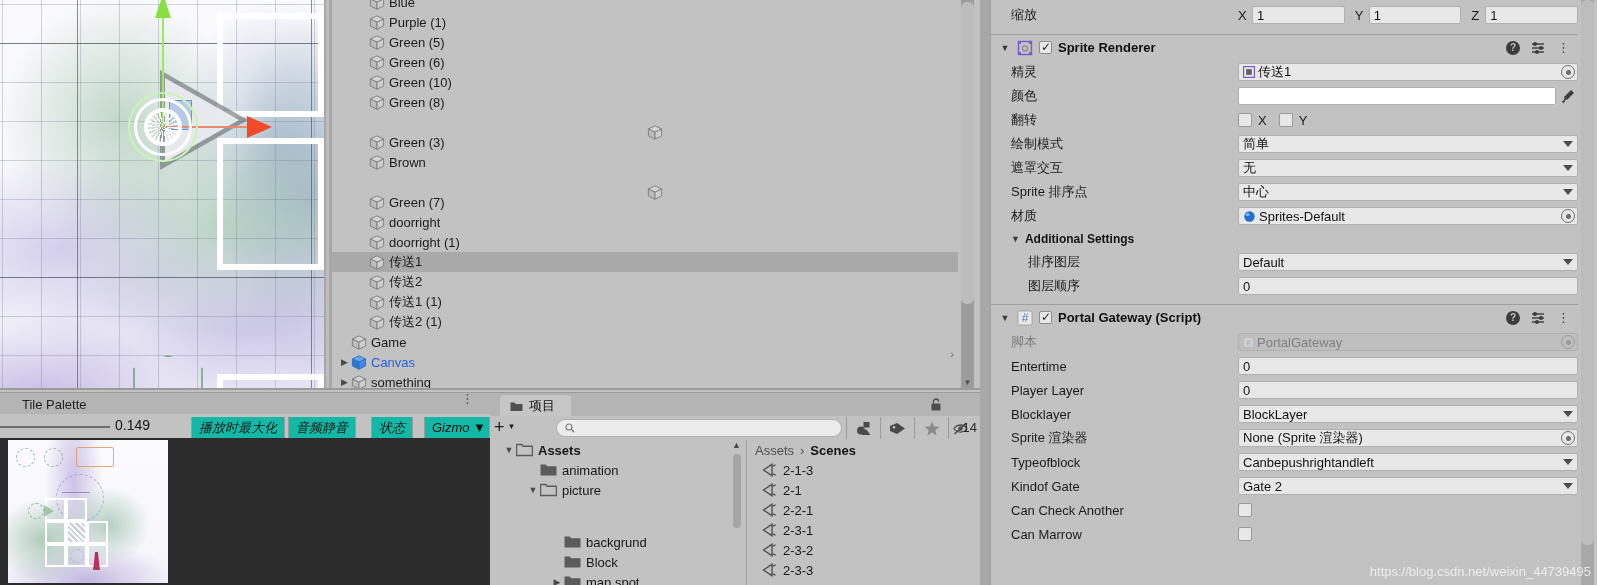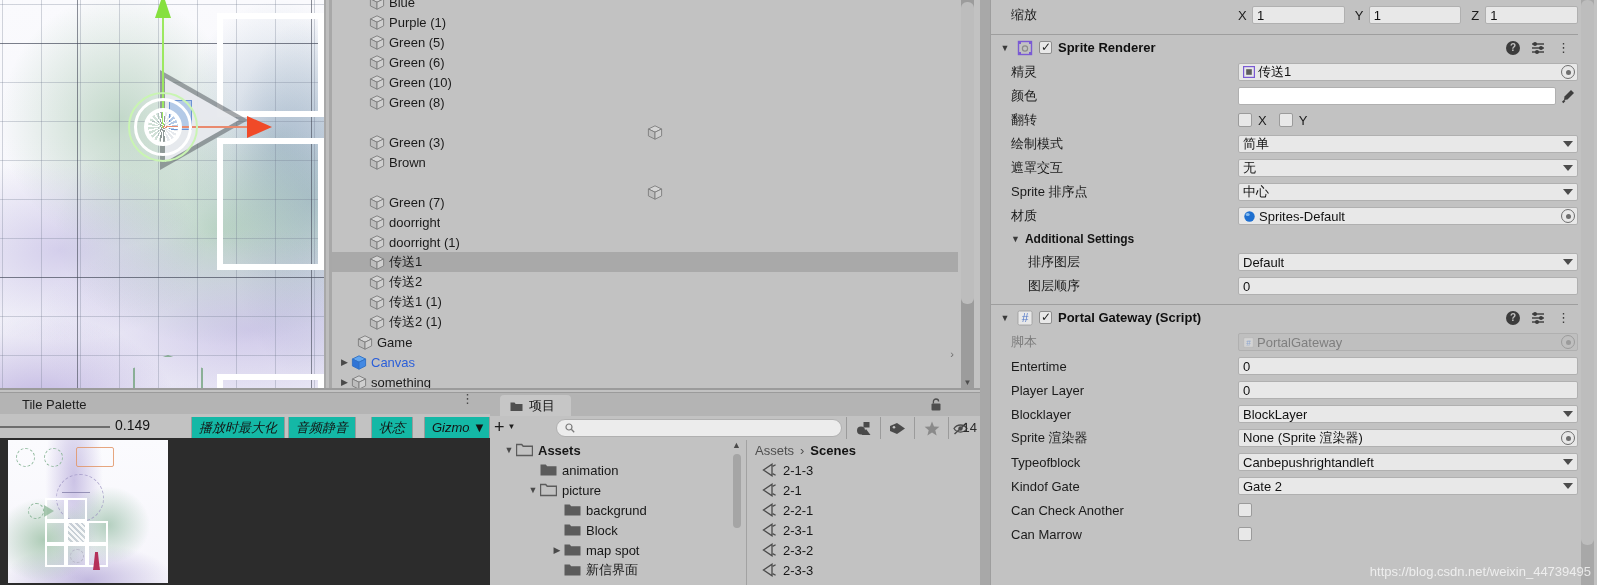--- a/index.html
+++ b/index.html
@@ -544,21 +544,21 @@
           <span class="twisty"></span>
           <span class="cube-ico">
             <svg viewBox="0 0 16 15" width="16" height="15">
   <path d="M8 0.8 L14.6 4 L8 7.2 L1.4 4 Z" fill="#d4d4d4" stroke="#7d7d7d" stroke-width="0.9"></path>
   <path d="M1.4 4 L8 7.2 L8 14.2 L1.4 10.9 Z" fill="#bdbdbd" stroke="#7d7d7d" stroke-width="0.9"></path>
   <path d="M14.6 4 L8 7.2 L8 14.2 L14.6 10.9 Z" fill="#cfcfcf" stroke="#7d7d7d" stroke-width="0.9"></path>
 </svg>
           </span>
           <span class="label">传送2 (1)</span>
         </div>
-        <div class="hier-row" style="padding-left: 6px; margin-left: 6px;">
+        <div class="hier-row" style="padding-left: 6px;">
           <span class="twisty"></span>
           <span class="cube-ico">
             <svg viewBox="0 0 16 15" width="16" height="15">
   <path d="M8 0.8 L14.6 4 L8 7.2 L1.4 4 Z" fill="#d4d4d4" stroke="#7d7d7d" stroke-width="0.9"></path>
   <path d="M1.4 4 L8 7.2 L8 14.2 L1.4 10.9 Z" fill="#bdbdbd" stroke="#7d7d7d" stroke-width="0.9"></path>
   <path d="M14.6 4 L8 7.2 L8 14.2 L14.6 10.9 Z" fill="#cfcfcf" stroke="#7d7d7d" stroke-width="0.9"></path>
 </svg>
           </span>
           <span class="label">Game</span>
         </div>
@@ -955,21 +955,21 @@
               </svg></span>
             <span class="lbl">animation</span>
           </div>
           <div class="pj-tree-row" style="padding-left: 32px;">
             <span class="tw">▼</span>
             <span class="folder-ico"><svg viewBox="0 0 17 14" width="17" height="14">
                 <path d="M0.5 1.5 h5.2 l1.5 1.8 h9.3 v9.2 h-16 z" fill="none" stroke="#5b5b5b" stroke-width="1.4"></path>
               </svg></span>
             <span class="lbl">picture</span>
           </div>
-          <div class="pj-tree-row" style="padding-left: 56px;">
+          <div class="pj-tree-row" style="padding-left: 56px; margin-top: 32px;">
             <span class="tw"></span>
             <span class="folder-ico"><svg viewBox="0 0 17 14" width="17" height="14">
                 <path d="M0.5 1.5 h5.2 l1.5 1.8 h9.3 v9.2 h-16 z" fill="#5b5b5b"></path>
               </svg></span>
             <span class="lbl">backgrund</span>
           </div>
           <div class="pj-tree-row" style="padding-left: 56px;">
             <span class="tw"></span>
             <span class="folder-ico"><svg viewBox="0 0 17 14" width="17" height="14">
                 <path d="M0.5 1.5 h5.2 l1.5 1.8 h9.3 v9.2 h-16 z" fill="#5b5b5b"></path>

